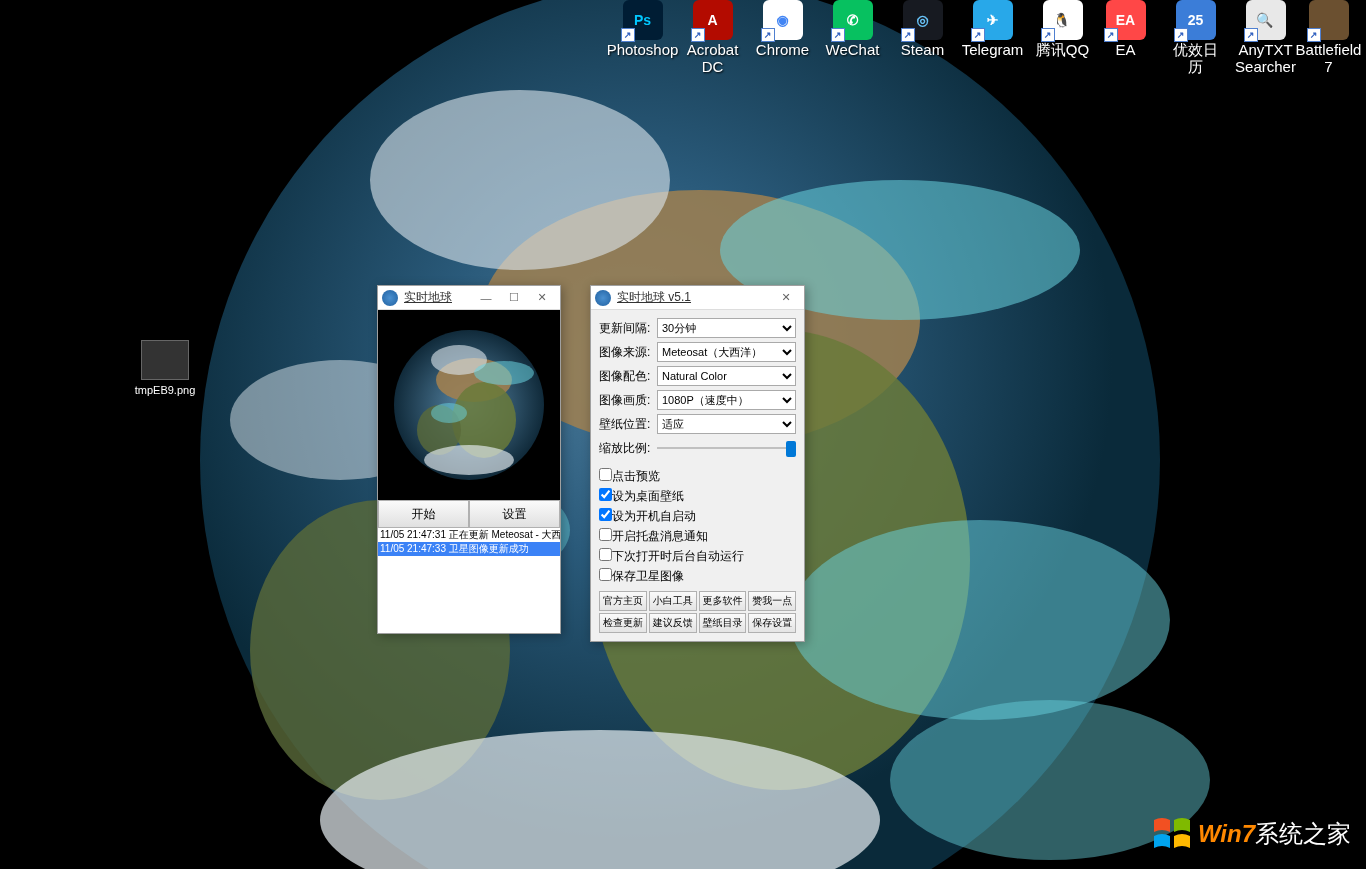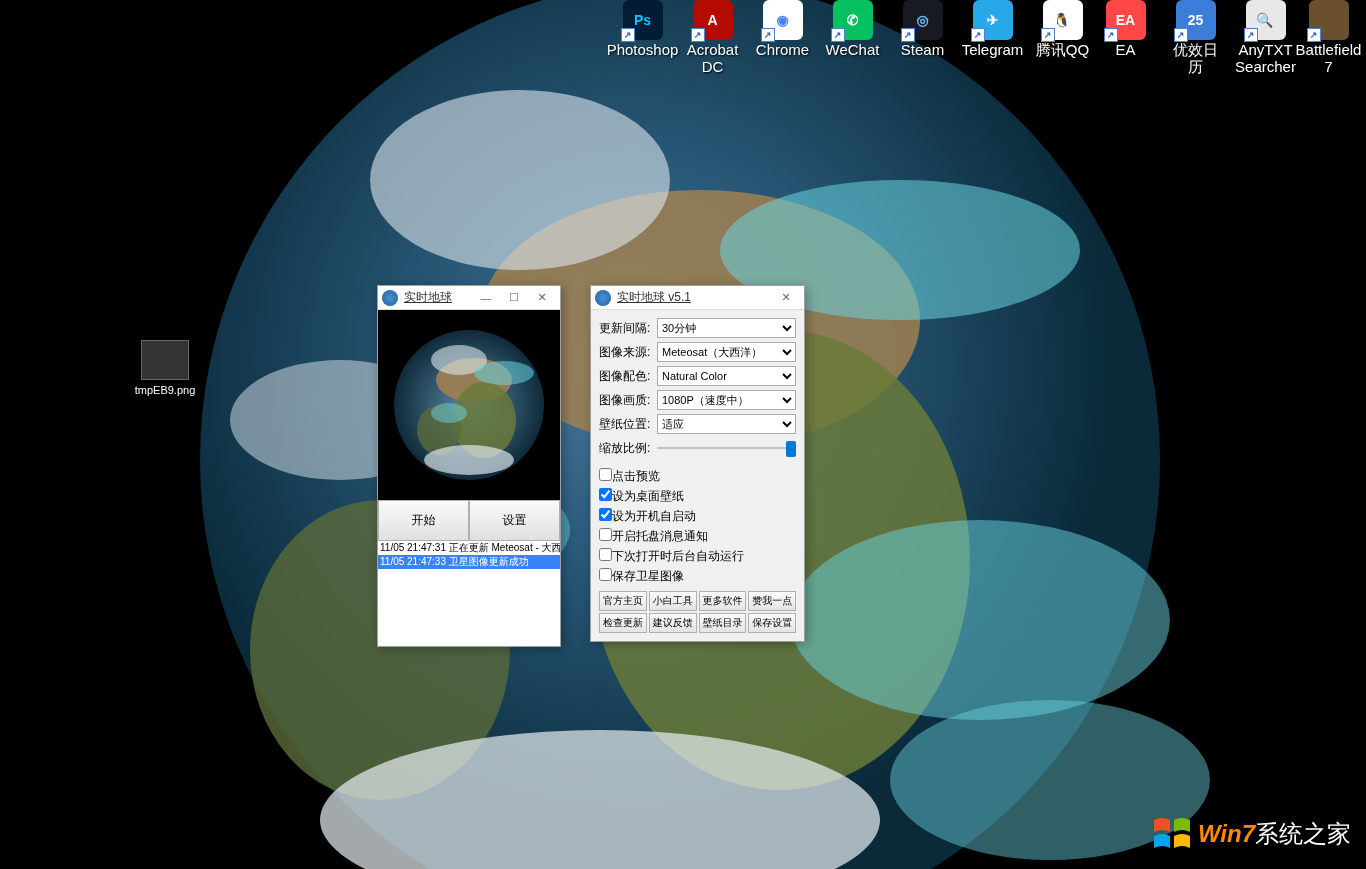--- a/index.html
+++ b/index.html
@@ -131,21 +131,21 @@
   width: 100%;
   height: 190px;
   background: #000;
   display: flex;
   align-items: center;
   justify-content: center;
 }
 .win1 .btn-row { display: flex; }
 .win1 .wbtn {
   flex: 1;
-  height: 41px;
+  height: 28px;
   background: linear-gradient(#fafafa, #e0e0e0);
   border: 1px solid #b0b0b0;
   cursor: pointer;
   font-size: 12px;
 }
 .win1 .log {
   background: white;
   height: 105px;
   overflow: auto;
 }

